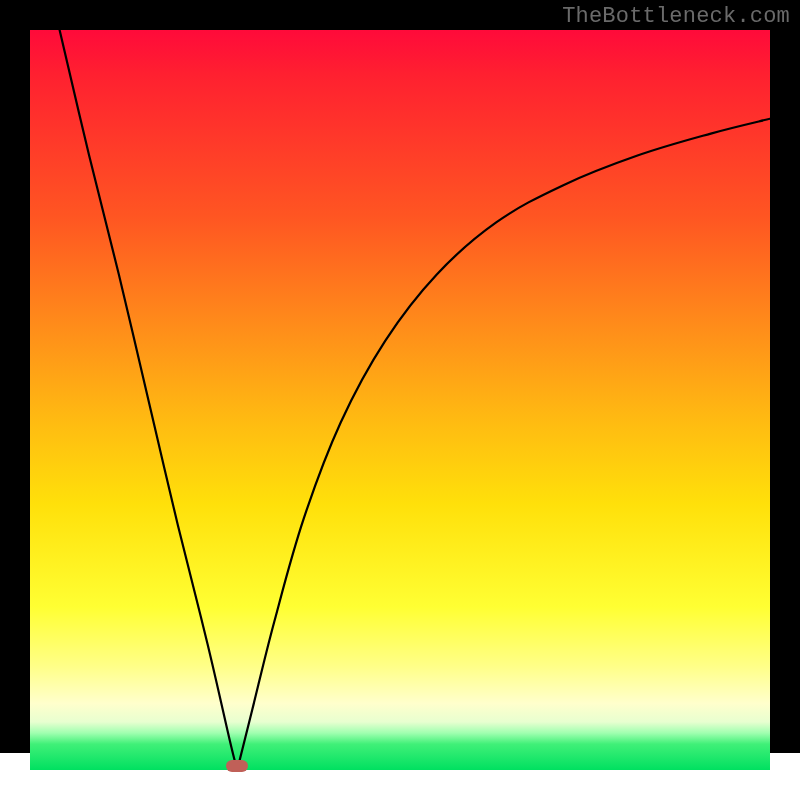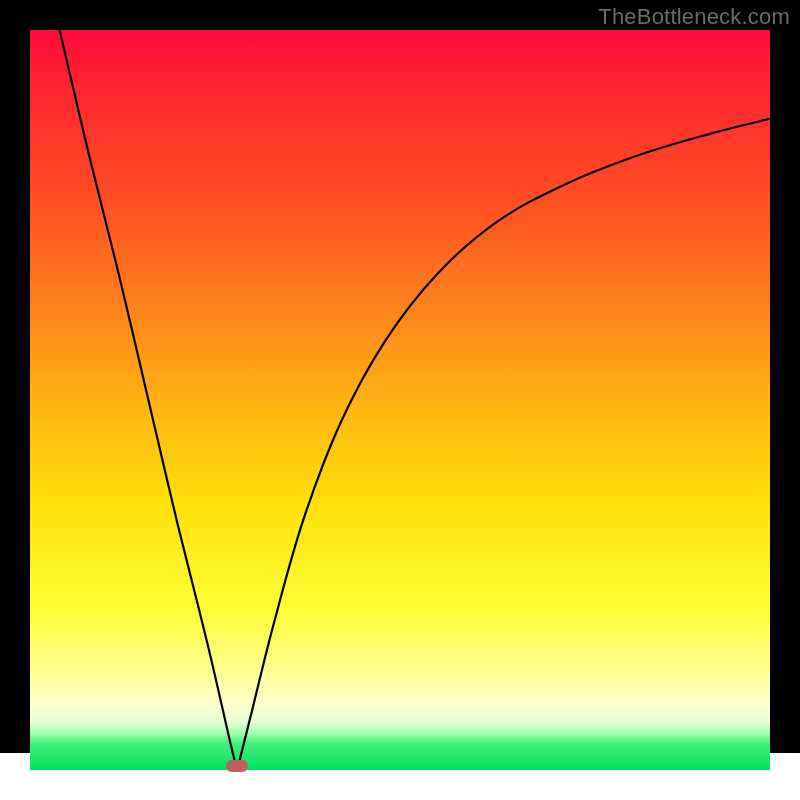--- a/index.html
+++ b/index.html
@@ -8,20 +8,21 @@
     width: 800px;
     height: 800px;
     overflow: hidden;
     font-family: Arial, Helvetica, sans-serif;
   }
   .frame {
     position: relative;
     width: 800px;
     height: 753px;
     background: #000;
+    font-family: Liberation Mono, monospace;
   }
   .plot-area {
     position: absolute;
     left: 30px;
     top: 30px;
     width: 740px;
     height: 740px;
     
     background: linear-gradient(to bottom,
       #ff0a3a 0%,

